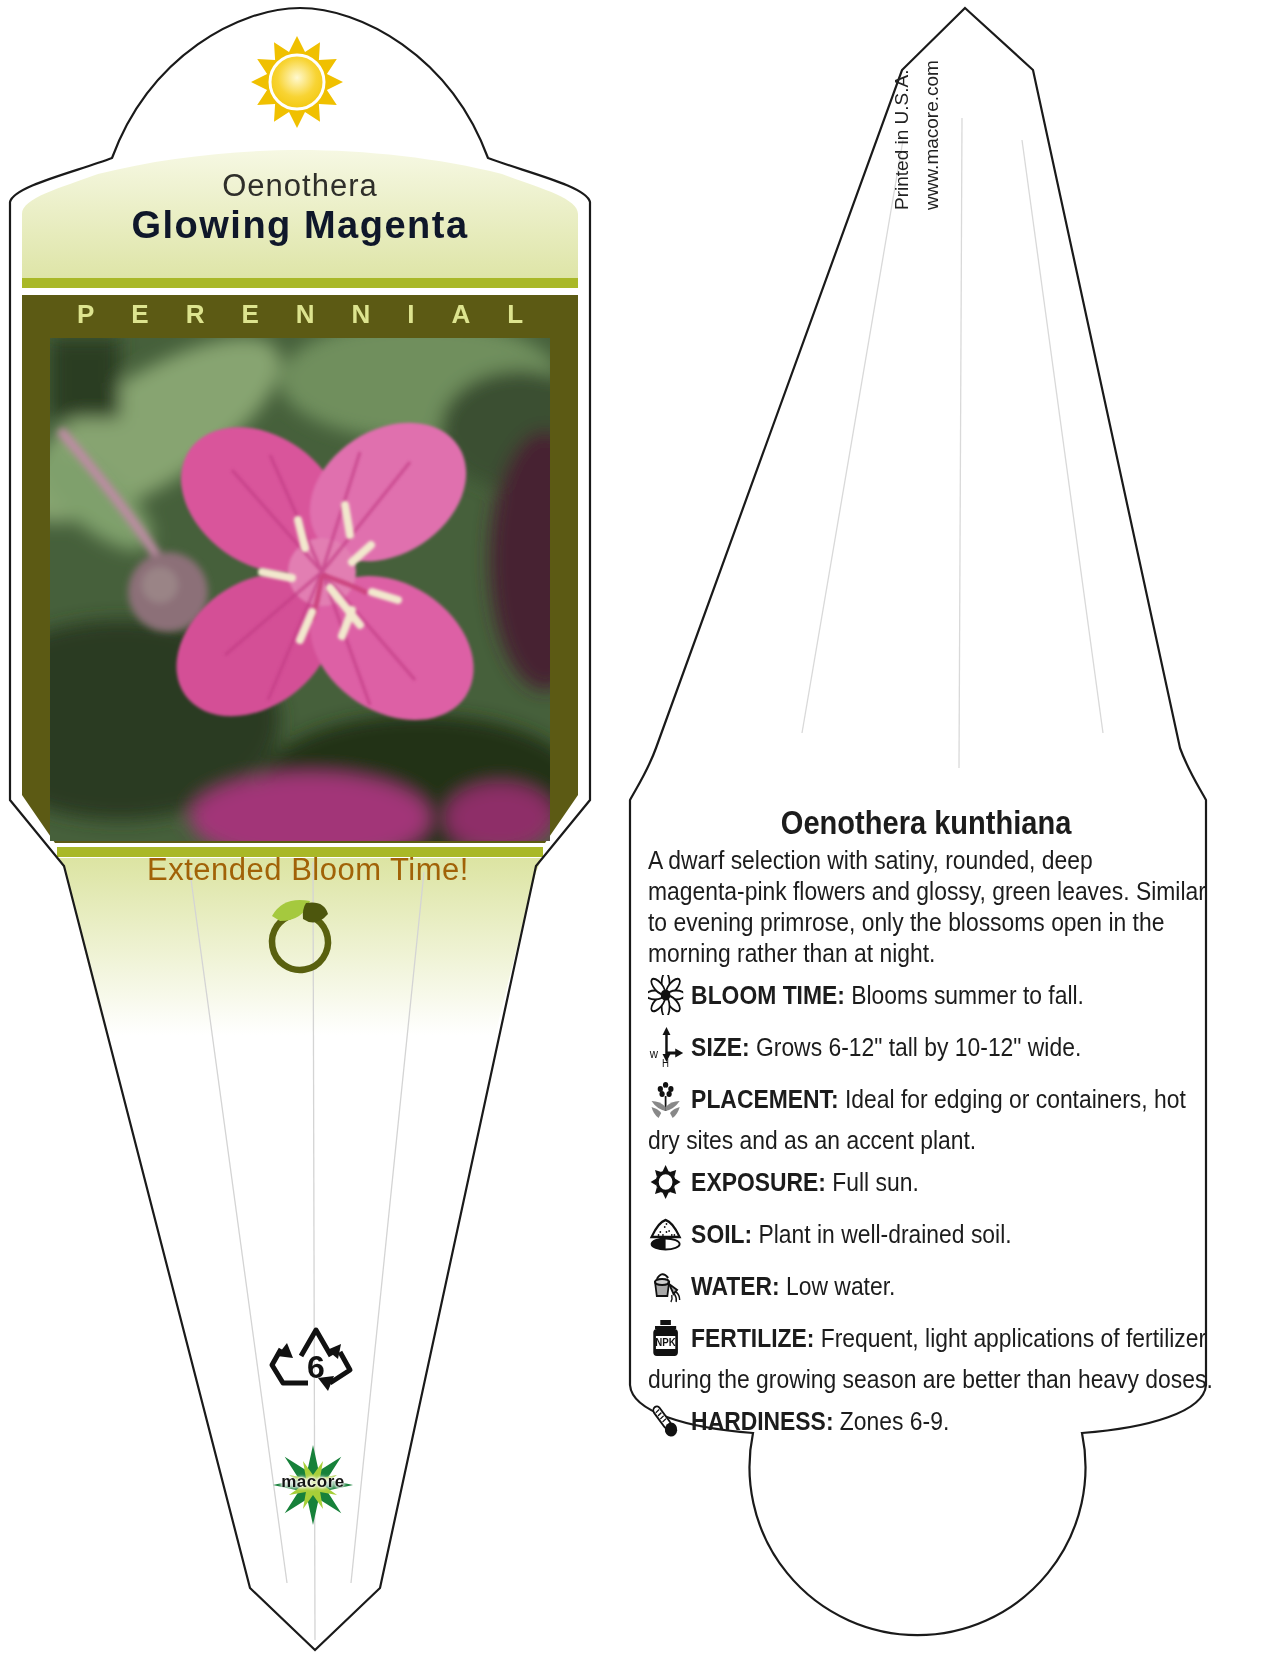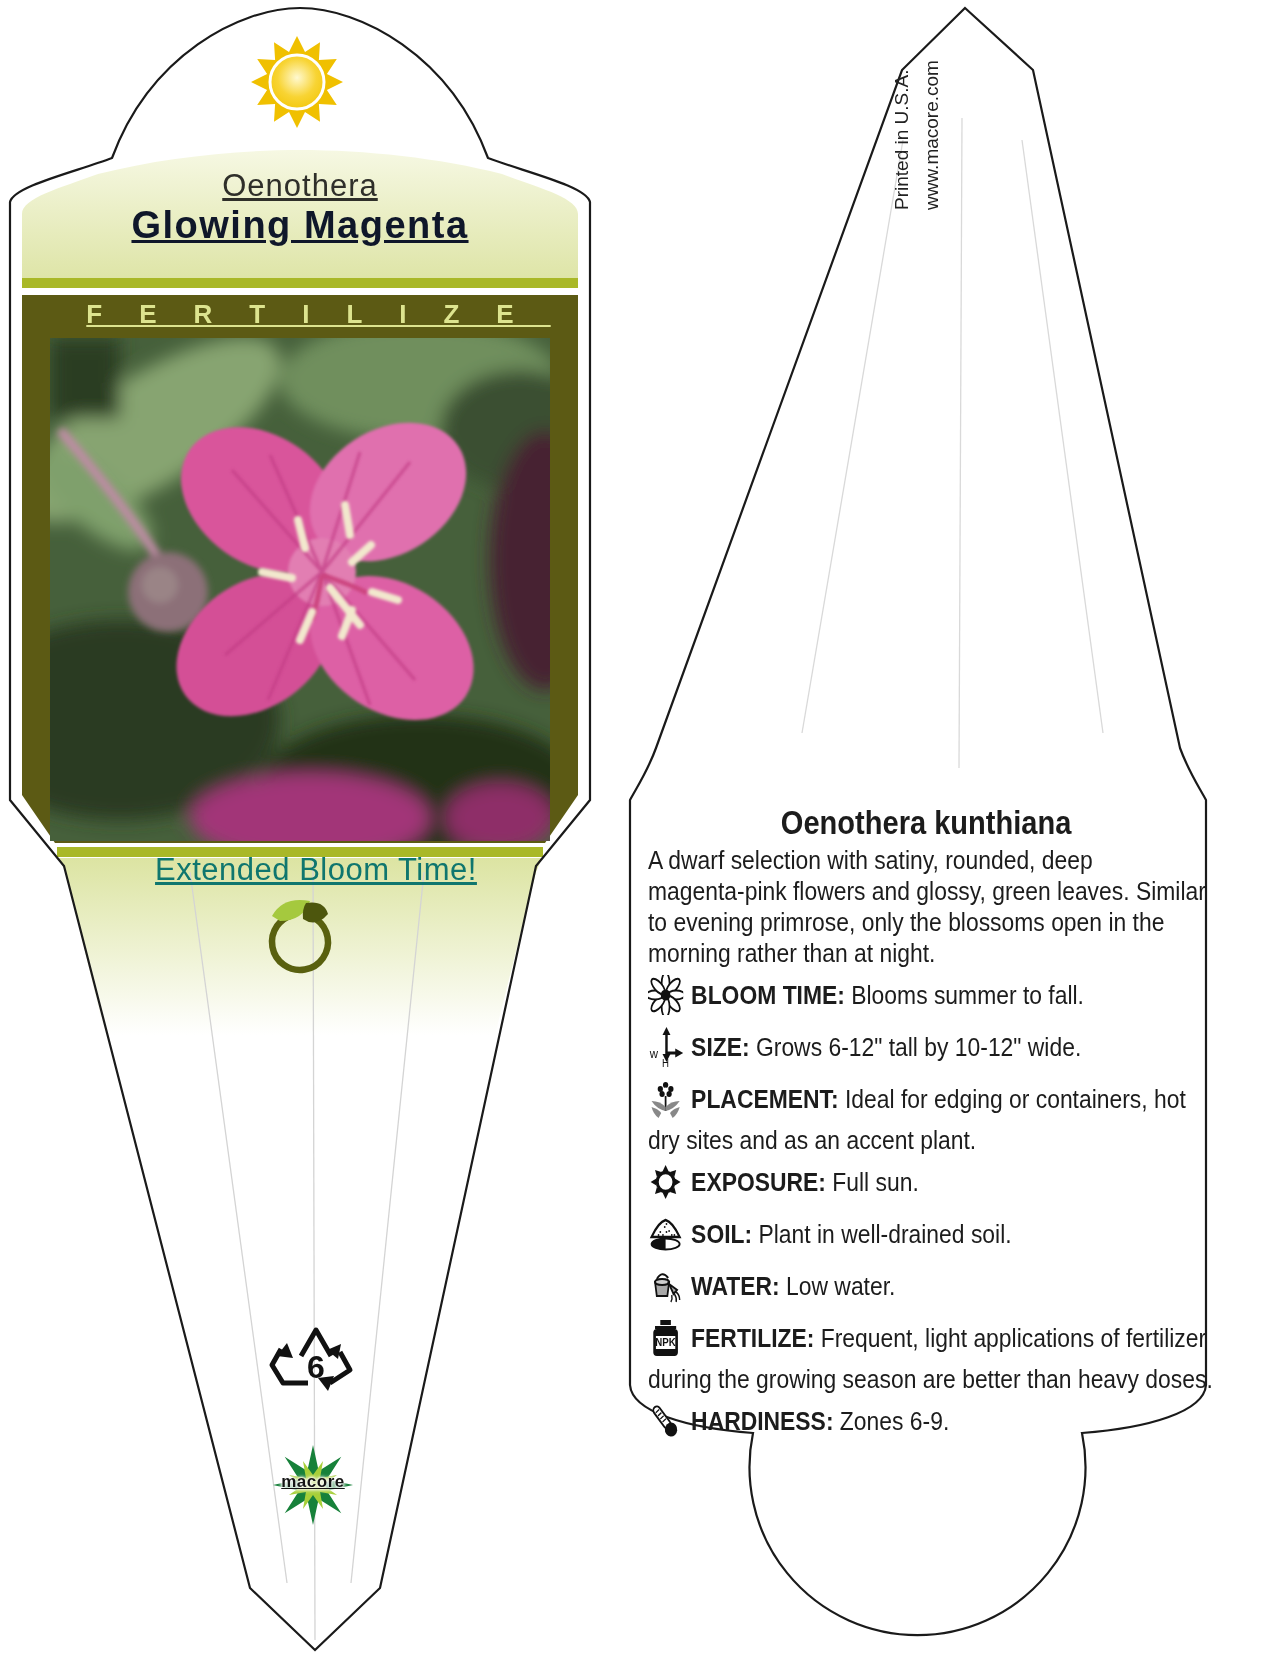--- a/index.html
+++ b/index.html
@@ -1,26 +1,26 @@
 <!DOCTYPE html>
 <html><head>
 <meta charset="utf-8">
 <style>
   html,body{margin:0;padding:0;background:#fff;}
   #page{position:relative;width:1277px;height:1654px;background:#fff;overflow:hidden;
         font-family:"Liberation Sans",sans-serif;}
   #art{position:absolute;left:0;top:0;}
   .abs{position:absolute;}
-  .ctr{text-align:center;text-decoration:underline;}
+  .ctr{text-align:center;}
   
   #genus{left:20px;top:168px;width:560px;font-size:31px;color:#2f2f2a;letter-spacing:1px;}
   #variety{left:20px;top:204px;width:560px;font-size:38px;font-weight:bold;color:#0f172a;letter-spacing:1.5px;}
   #perennial{left:40px;top:299px;width:520px;font-size:26px;font-weight:bold;color:#dde48f;
              letter-spacing:37px;padding-left:37px;box-sizing:border-box;}
-  #tagline{left:36px;top:852px;width:560px;font-size:31px;color:#0f766e;letter-spacing:0.5px;}
+  #tagline{left:28px;top:852px;width:560px;font-size:31px;color:#a16207;letter-spacing:0.5px;}
   #brandword{left:238px;top:1472px;width:150px;font-size:17px;font-weight:bold;color:#141414;
              letter-spacing:0.5px;text-shadow:0 0 3px #fff,0 0 3px #fff,0 0 4px #fff,0 0 5px #fff;}
   
   .vtext{width:170px;height:24px;font-size:19px;color:#222;white-space:nowrap;
          transform:rotate(-90deg);transform-origin:center;text-align:left;}
   #printedin{left:818px;top:113px;}
   #website{left:848px;top:113px;}
   
   #back-text{position:absolute;left:648px;top:800px;width:632px;transform:scaleX(0.88);
              transform-origin:0 0;color:#1c1c1c;}
@@ -174,21 +174,21 @@
       <path d="M903,140 L802,733"></path>
           <path d="M962,118 L959,768"></path>
           <path d="M1022,140 L1103,733"></path>
     </g>
     <path d="M965,8 L1033,70 L1180,748 C1188,770 1196,782 1206,800 L1206,1385 C1204,1412 1148,1428 1082,1433 A168,168 0 1 1 753,1433 C687,1428 632,1412 630,1385 L630,800 C640,782 648,770 656,748 L902,70 Z" fill="none" stroke="#1a1a1a" stroke-width="2.2"></path>
   </g>
 </svg>
 
 <div class="abs ctr" id="genus">Oenothera</div>
 <div class="abs ctr" id="variety">Glowing Magenta</div>
-<div class="abs ctr" id="perennial">FERTILIZE</div>
+<div class="abs ctr" id="perennial">PERENNIAL</div>
 <div class="abs ctr" id="tagline">Extended Bloom Time!</div>
 <div class="abs ctr" id="brandword">macore</div>
 
 <div class="abs vtext" id="printedin">Printed in U.S.A.</div>
 <div class="abs vtext" id="website">www.macore.com</div>
 
 <div id="back-text">
   <div class="back-heading">Oenothera kunthiana</div>
   <div class="desc-line">A dwarf selection with satiny, rounded, deep</div>
   <div class="desc-line">magenta-pink flowers and glossy, green leaves. Similar</div>

